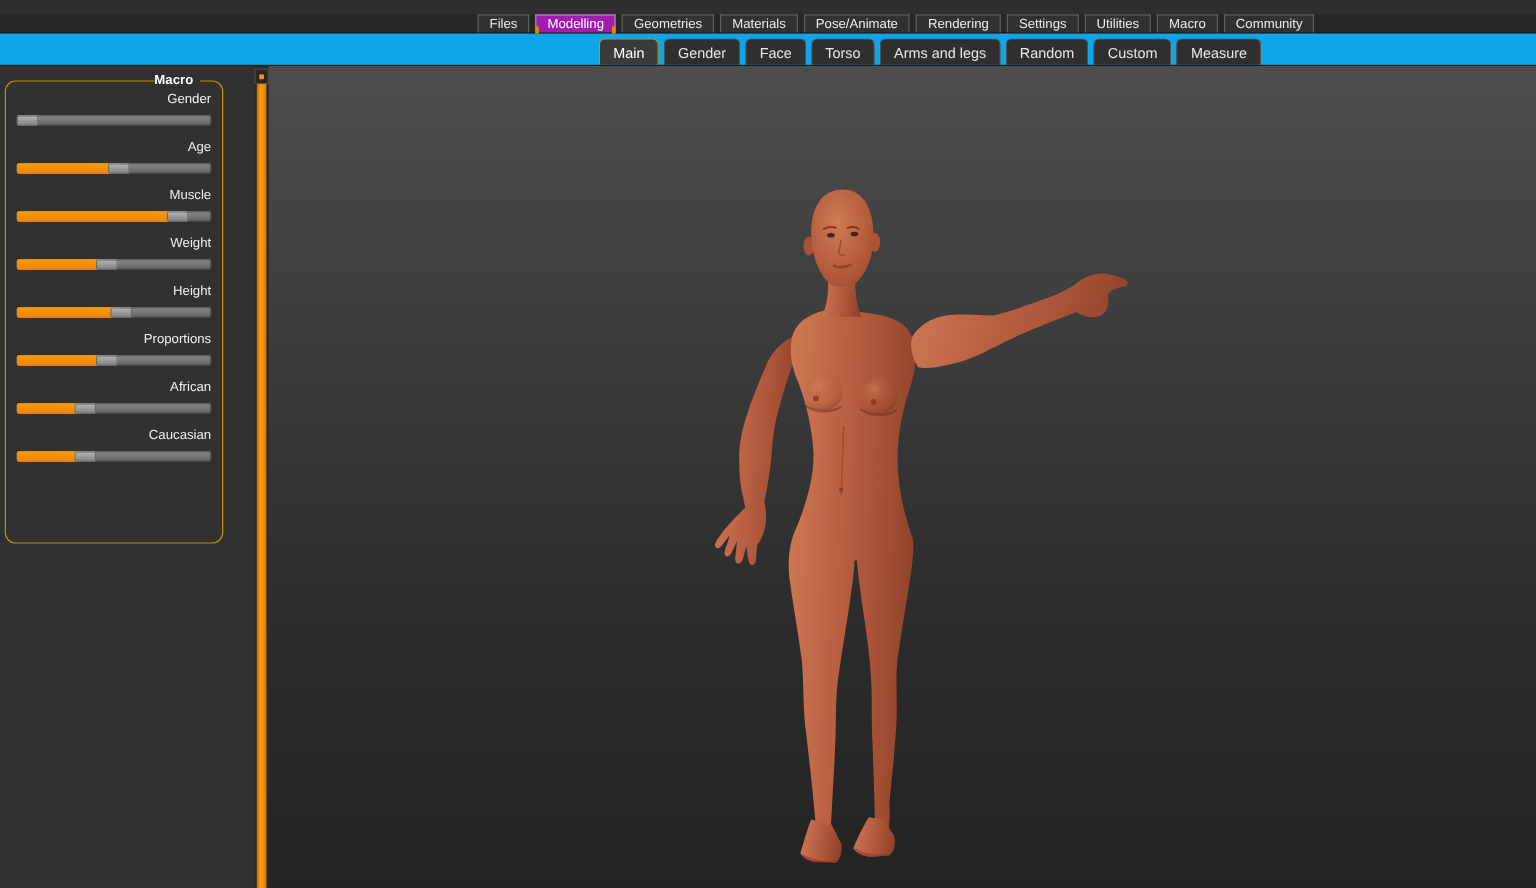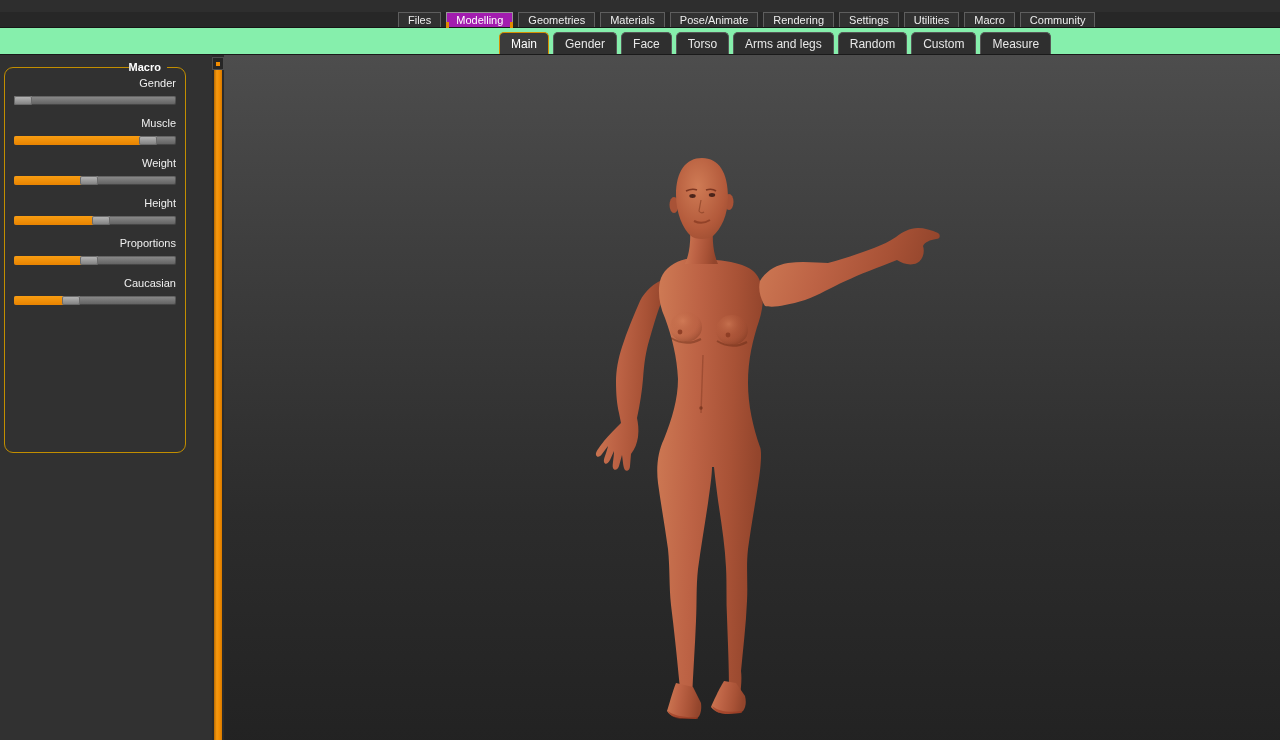--- a/index.html
+++ b/index.html
@@ -10,21 +10,21 @@
   .row1 { height:16px; background:#272727; border-bottom:1px solid #161616;
     display:flex; align-items:stretch; padding-left:398px;margin-top:12px; }
   .tab1 { font-size:11px; color:#ededed; background:#313131; border:1px solid #5e5e5e;
     border-bottom:none; padding:0 9px; margin-right:5px; display:flex; align-items:center;
     position:relative; white-space:nowrap; cursor:default; }
   .tab1.sel { background:#a21caf; border-color:#979797; color:#fff; }
   .tab1.sel::before, .tab1.sel::after { content:""; position:absolute; bottom:-1px;
     width:3px; height:6px; background:#e08a00; }
   .tab1.sel::before { left:-1px; } .tab1.sel::after { right:-1px; }
 
-  .row2 { height:27px; background:#86efac; border-bottom:1px solid #1a1a1a;
+  .row2 { height:27px; background:#0ea5e9; border-bottom:1px solid #1a1a1a;
     display:flex; align-items:flex-end; padding-left:499px; }
   .tab2 { font-size:12px; color:#e8e8e8; background:#2f2f2f; border:1px solid #565656;
     border-bottom:none; border-radius:5px 5px 0 0; padding:4px 11px 3px 11px;
     margin-right:4px; white-space:nowrap; cursor:default; }
   .tab2.sel { background:#3b3b3b; border-color:#d78f00; color:#fff; }
 
   
   .content { display:flex; height:696px; }
   .sidebar { width:212px; background:#313131; position:relative; flex:none;text-align:right; }
 
@@ -93,20 +93,27 @@
       <fieldset class="macro">
         <legend>Macro</legend>
         <div id="sliders">
             <div class="srow">
               <div class="slabel">Gender</div>
               <div class="strack">
                 <div class="shandle" style="left: calc(0% + 0px);"></div>
               </div>
             </div>
             <div class="srow">
+              <div class="slabel">Age</div>
+              <div class="strack">
+                <div class="sfill" style="width: 53%;"></div>
+                <div class="shandle" style="left: calc(53% - 9.54px);"></div>
+              </div>
+            </div>
+            <div class="srow">
               <div class="slabel">Muscle</div>
               <div class="strack">
                 <div class="sfill" style="width: 87%;"></div>
                 <div class="shandle" style="left: calc(87% - 15.66px);"></div>
               </div>
             </div>
             <div class="srow">
               <div class="slabel">Weight</div>
               <div class="strack">
                 <div class="sfill" style="width: 46%;"></div>
@@ -118,20 +125,27 @@
               <div class="strack">
                 <div class="sfill" style="width: 54%;"></div>
                 <div class="shandle" style="left: calc(54% - 9.72px);"></div>
               </div>
             </div>
             <div class="srow">
               <div class="slabel">Proportions</div>
               <div class="strack">
                 <div class="sfill" style="width: 46%;"></div>
                 <div class="shandle" style="left: calc(46% - 8.28px);"></div>
+              </div>
+            </div>
+            <div class="srow">
+              <div class="slabel">African</div>
+              <div class="strack">
+                <div class="sfill" style="width: 33%;"></div>
+                <div class="shandle" style="left: calc(33% - 5.94px);"></div>
               </div>
             </div>
             <div class="srow">
               <div class="slabel">Caucasian</div>
               <div class="strack">
                 <div class="sfill" style="width: 33%;"></div>
                 <div class="shandle" style="left: calc(33% - 5.94px);"></div>
               </div>
             </div>
           </div>

